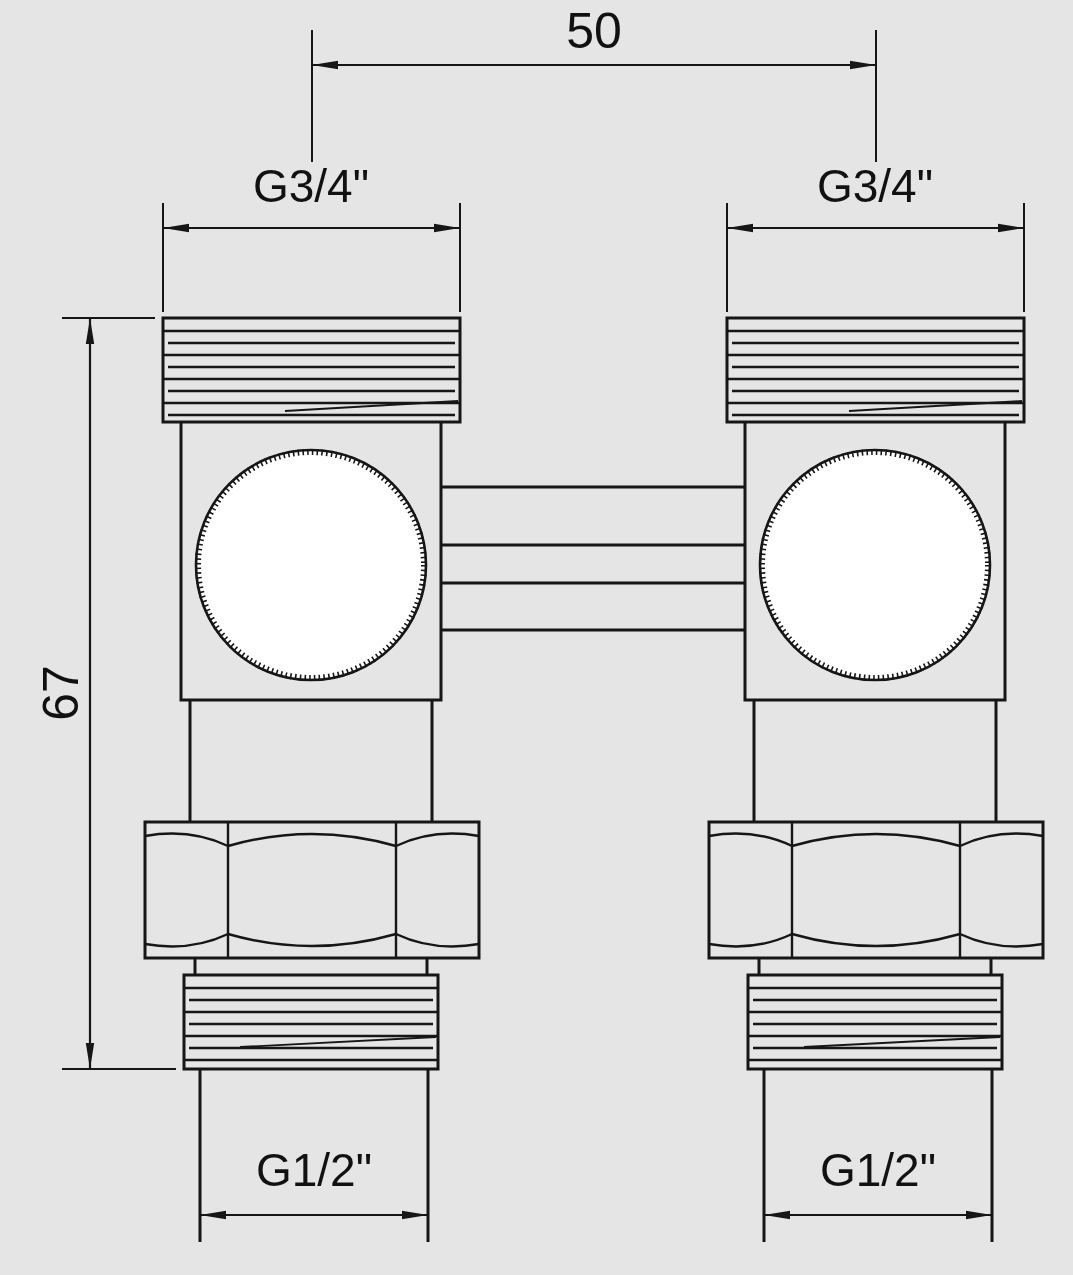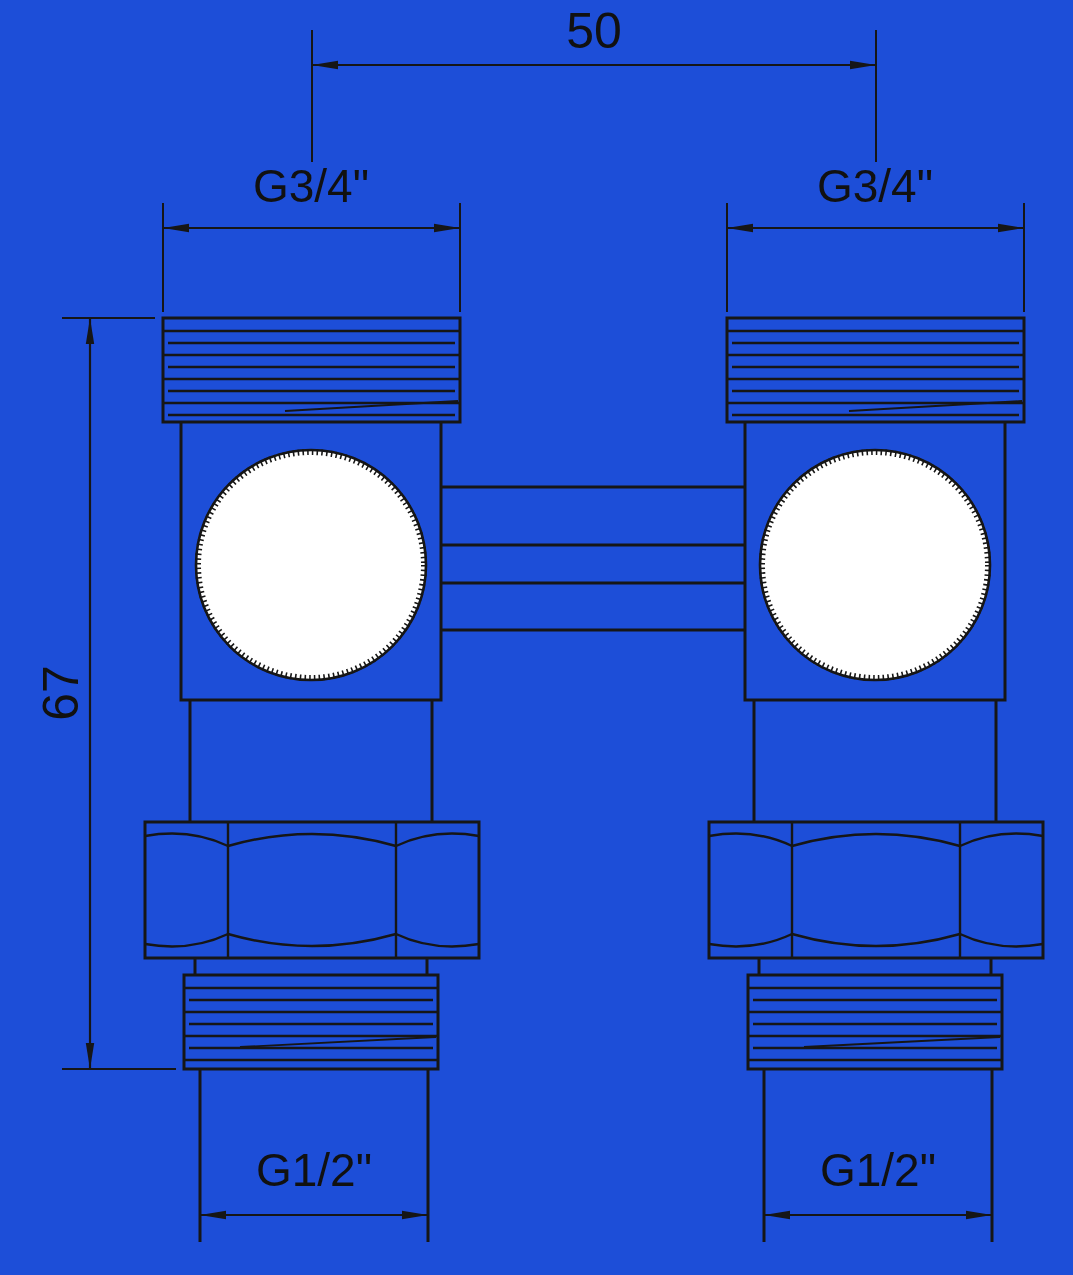--- a/index.html
+++ b/index.html
@@ -1,17 +1,17 @@
 <!DOCTYPE html>
 <html><head>
 <meta charset="utf-8">
 <style>
   html,body{margin:0;padding:0;background:#ffffff;}
   .canvas{
-    width:1073px;height:1275px;position:relative;background:#1d4ed8;
+    width:1073px;height:1275px;position:relative;background:#e5e5e5;
     font-family:"Liberation Sans", sans-serif;
   }
   svg{display:block;}
   .part{stroke:#161616;stroke-width:3;fill:none;stroke-linecap:butt;}
   .thread{stroke:#161616;stroke-width:2.4;fill:none;}
   .runout{stroke:#161616;stroke-width:1.8;fill:none;}
   .detail{stroke:#161616;stroke-width:2.4;fill:none;}
   .dim{stroke:#161616;stroke-width:2.2;fill:none;}
   .ext{stroke:#161616;stroke-width:2;fill:none;}
   .knurl{stroke:#161616;stroke-width:6;fill:none;stroke-dasharray:1.6 3.2;}

